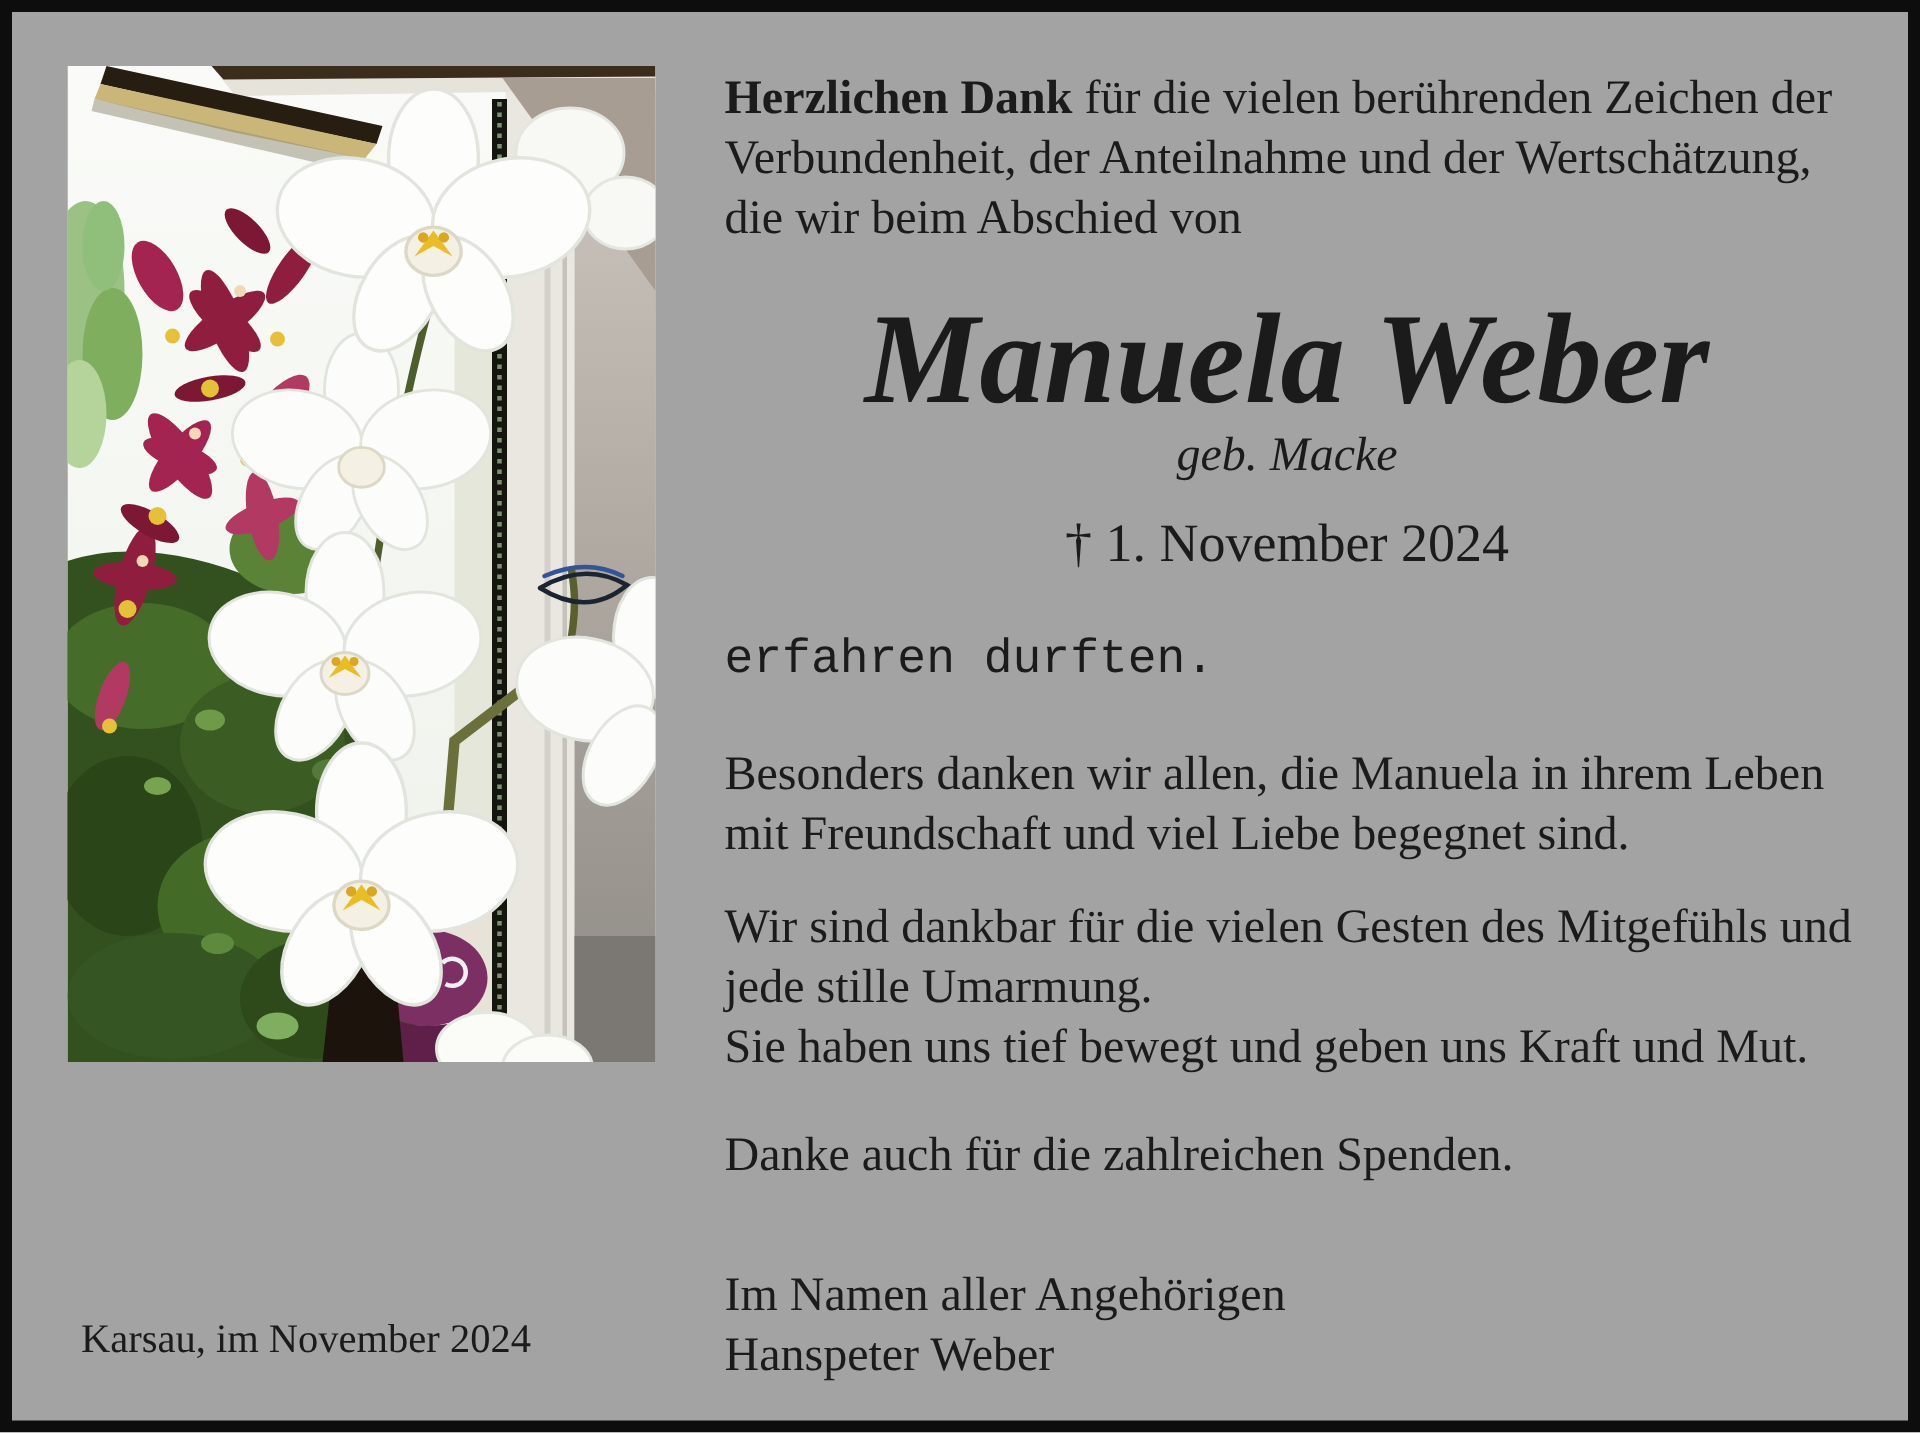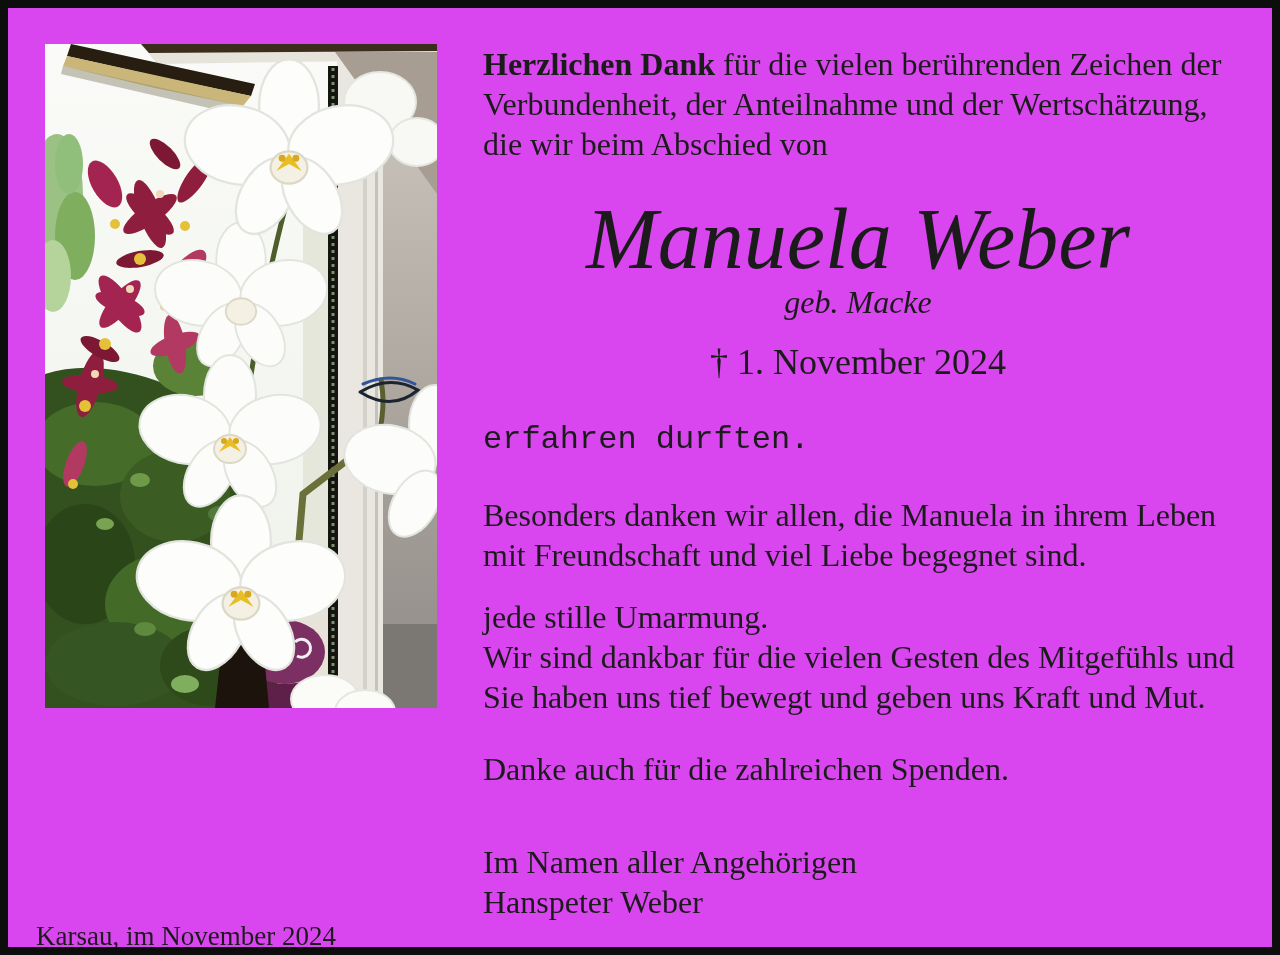--- a/index.html
+++ b/index.html
@@ -1,20 +1,20 @@
 <!DOCTYPE html>
 <html lang="de"><head>
 <meta charset="utf-8">
 <style>
   html, body { margin: 0; padding: 0; background: #ffffff; }
   .page {
     position: relative;
     width: 1280px;
     height: 955px;
-    background: #d946ef;
+    background: #a3a3a3;
     overflow: hidden;
     font-family: "Liberation Serif", serif;
     color: #1b1b1b;
   }
   .frame {
     position: absolute;
     inset: 0;
     border: 8px solid #0d0d0d;
     pointer-events: none;
     z-index: 5;
@@ -36,21 +36,21 @@
     font-size: 32px;
     line-height: 40px;
   }
   .line { white-space: nowrap; }
   .intro strong { font-weight: bold; }
   .name {
     margin: 30px 0 0 0;
     font-size: 86px;
     line-height: 90px;
     font-style: italic;
-    font-weight: normal;
+    font-weight: bold;
     text-align: center;
     white-space: nowrap;
   }
   .maiden {
     font-size: 32px;
     line-height: 36px;
     font-style: italic;
     text-align: center;
   }
   .death-date {
@@ -59,26 +59,25 @@
     line-height: 40px;
     text-align: center;
   }
   .p-erfahren  { margin-top: 38px; font-family: Liberation Mono, monospace; }
   .p-besonders { margin-top: 35px; }
   .p-dankbar   { margin-top: 22px; }
   .p-spenden   { margin-top: 32px; }
   .closing     { margin-top: 53px; }
   .place-date {
     position: absolute;
-    left: 36px;
+    left: 54px;
     top: 876px;
     font-size: 27px;
     line-height: 32px;
     white-space: nowrap;
-    margin-top: 44px;
   }
 </style>
 </head>
 <body>
 
 <div class="page">
 
   <div class="photo" title="Weiße Orchideen vor einem Fenster">
     <svg viewBox="0 0 392 664" preserveAspectRatio="none">
       <defs>
@@ -292,22 +291,22 @@
     <div class="death-date">† 1. November 2024</div>
 
     <div class="p-erfahren line">erfahren durften.</div>
 
     <div class="p-besonders">
       <div class="line">Besonders danken wir allen, die Manuela in ihrem Leben</div>
       <div class="line">mit Freundschaft und viel Liebe begegnet sind.</div>
     </div>
 
     <div class="p-dankbar">
+      <div class="line">Wir sind dankbar für die vielen Gesten des Mitgefühls und</div>
       <div class="line">jede stille Umarmung.</div>
-      <div class="line">Wir sind dankbar für die vielen Gesten des Mitgefühls und</div>
       <div class="line">Sie haben uns tief bewegt und geben uns Kraft und Mut.</div>
     </div>
 
     <div class="p-spenden line">Danke auch für die zahlreichen Spenden.</div>
 
     <div class="closing">
       <div class="line">Im Namen aller Angehörigen</div>
       <div class="line">Hanspeter Weber</div>
     </div>
 

